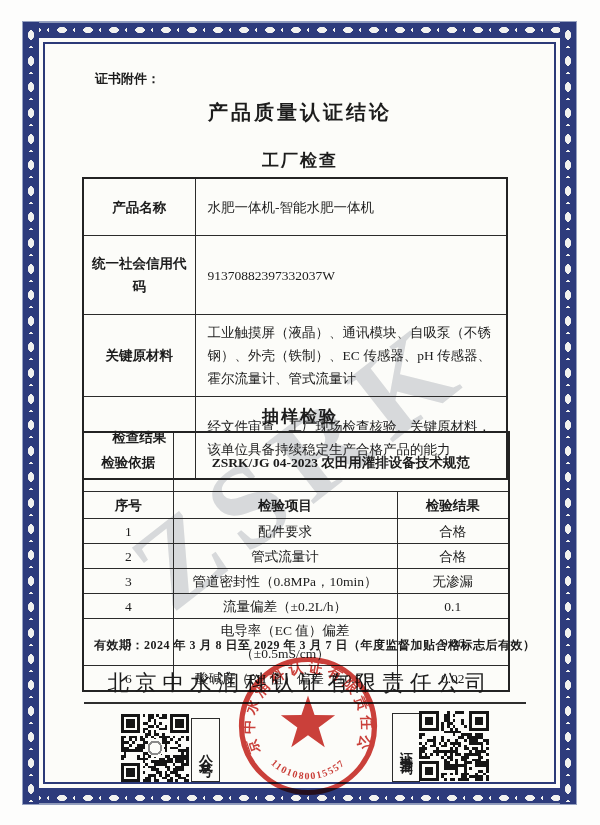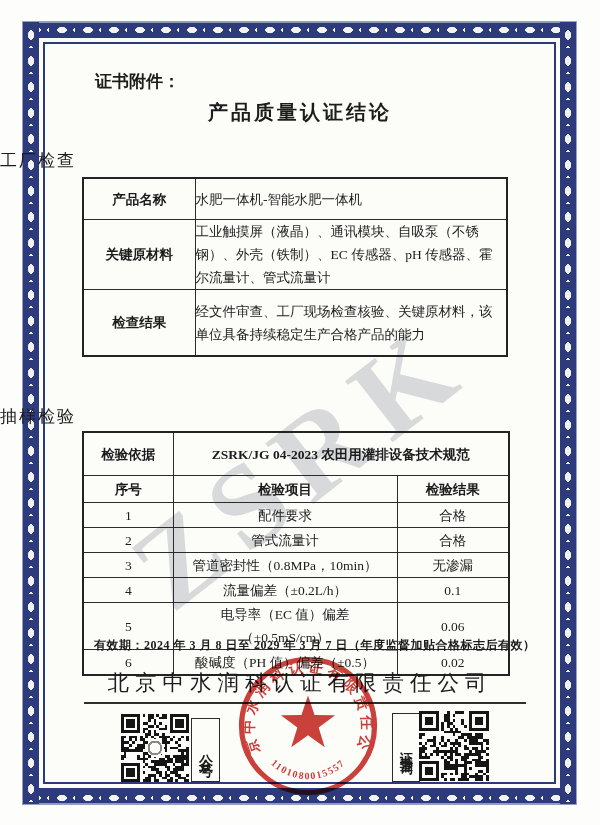--- a/index.html
+++ b/index.html
@@ -21,33 +21,33 @@
     background-size:16px 26px;}
   .band-v.left{left:0;} .band-v.right{right:0;}
   .paper{position:absolute;inset:16px;background:#fcfcf9;}
   .innerline{position:absolute;left:43px;top:42px;right:44px;bottom:41px;border:2px solid #2c3a78;}
 
   
   .watermark{position:absolute;left:300px;top:465px;transform:translate(-50%,-50%) rotate(-38deg);
     font-size:118px;letter-spacing:16px;color:rgba(130,136,150,0.30);font-weight:bold;white-space:nowrap;}
 
   
-  .attach{position:absolute;left:95px;top:70px;font-size:17px;font-weight:bold;}
+  .attach{position:absolute;left:95px;top:70px;font-size:13px;font-weight:bold;}
   .title{position:absolute;left:0;right:0;top:99px;text-align:center;font-size:20px;font-weight:bold;letter-spacing:3px;}
-  .h2{position:absolute;left:0;right:0;text-align:left;font-size:17px;font-weight:normal;letter-spacing:2px;}
+  .h2{position:absolute;left:0;right:0;text-align:center;font-size:17px;font-weight:bold;letter-spacing:2px;}
   .h2.factory{top:149px;} .h2.sampling{top:405px;}
 
   
   table{border-collapse:collapse;position:absolute;left:82px;width:426px;table-layout:fixed;
     font-size:13.5px;background:transparent;}
   table.t1{top:177px;} table.t2{top:431px;}
   td,th{border:1.5px solid #2b2b2b;padding:0 8px;vertical-align:middle;line-height:23px;}
   table{border:2px solid #232323;}
-  .lbl{font-weight:bold;text-align:center;padding:8px 2px;}
-  .val{text-align:left;padding-left:0;}
+  .lbl{font-weight:bold;text-align:center;padding:16px 2px;}
+  .val{text-align:left;padding-left:12px;}
   .t1 tr.s td{height:24px;} .t1 tr.d td{height:49px;}
   .t2 td{height:24px;text-align:center;}
   .t2 tr.hd td{height:26px;font-weight:bold;margin-top:36px;}
   .t2 .basis-val{font-weight:bold;}
 
   
   .validity{position:absolute;left:94px;top:637px;font-size:12px;font-weight:bold;letter-spacing:.5px;}
   .company{position:absolute;left:0;right:0;top:668px;text-align:center;font-size:21.5px;letter-spacing:6px;}
   .rule{position:absolute;left:84px;top:702px;width:442px;border-top:2px solid #2e2e2e;}
 
@@ -83,20 +83,24 @@
 
   <table class="t1">
     <colgroup>
         <col style="width:112px">
         <col>
       </colgroup>
     <tbody>
         <tr class="s">
       <td class="lbl">产品名称</td>
       <td class="val">水肥一体机-智能水肥一体机</td>
+    </tr>
+    <tr class="s">
+      <td class="lbl">统一社会信用代码</td>
+      <td class="val">91370882397332037W</td>
     </tr>
     <tr class="d">
       <td class="lbl">关键原材料</td>
       <td class="val">工业触摸屏（液晶）、通讯模块、自吸泵（不锈钢）、外壳（铁制）、EC 传感器、pH 传感器、霍尔流量计、管式流量计</td>
     </tr>
     <tr class="d">
       <td class="lbl">检查结果</td>
       <td class="val">经文件审查、工厂现场检查核验、关键原材料，该单位具备持续稳定生产合格产品的能力</td>
     </tr>
   </tbody>

